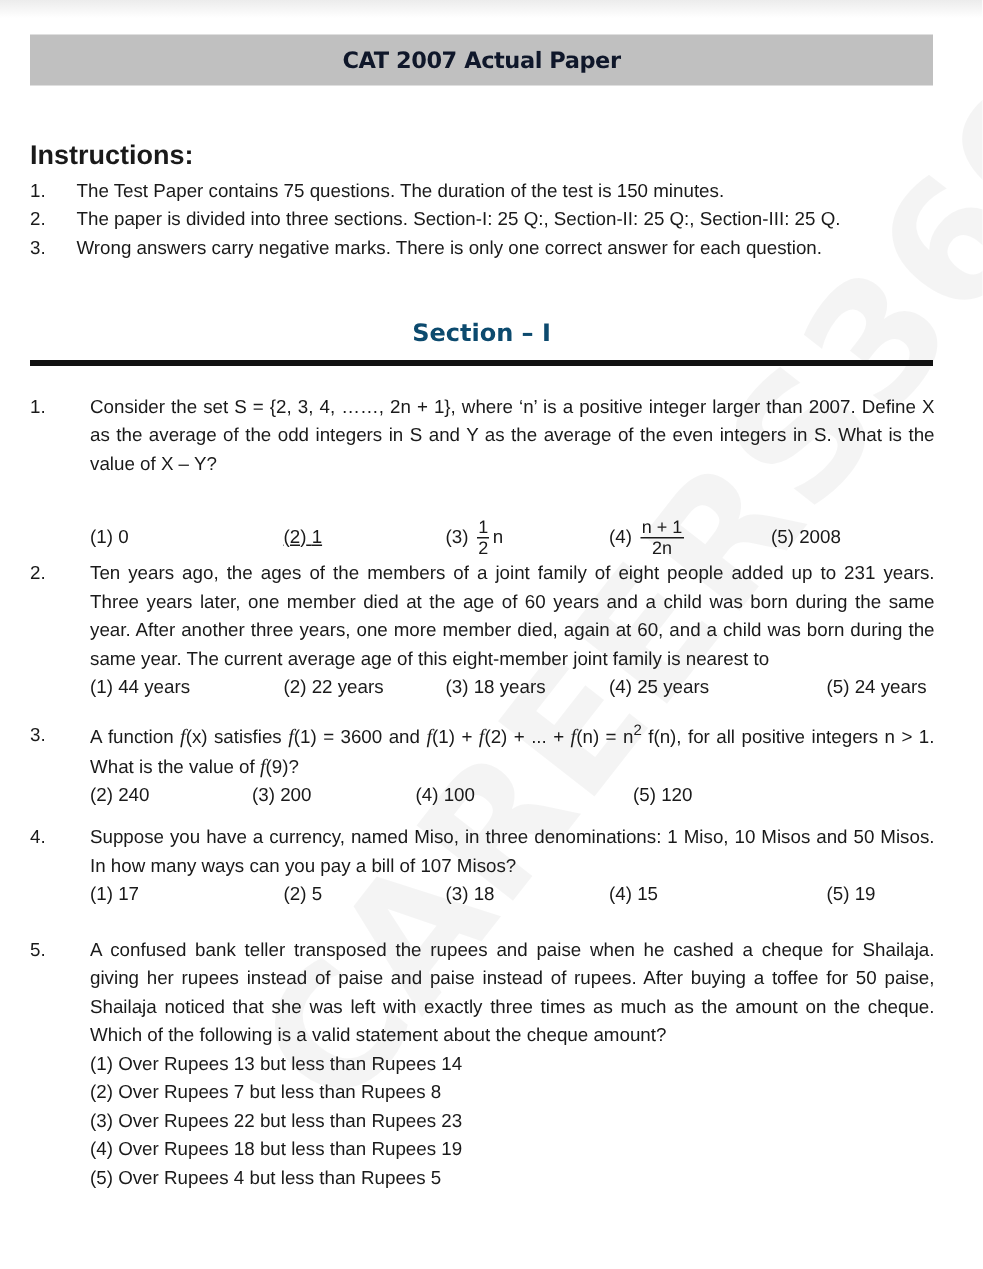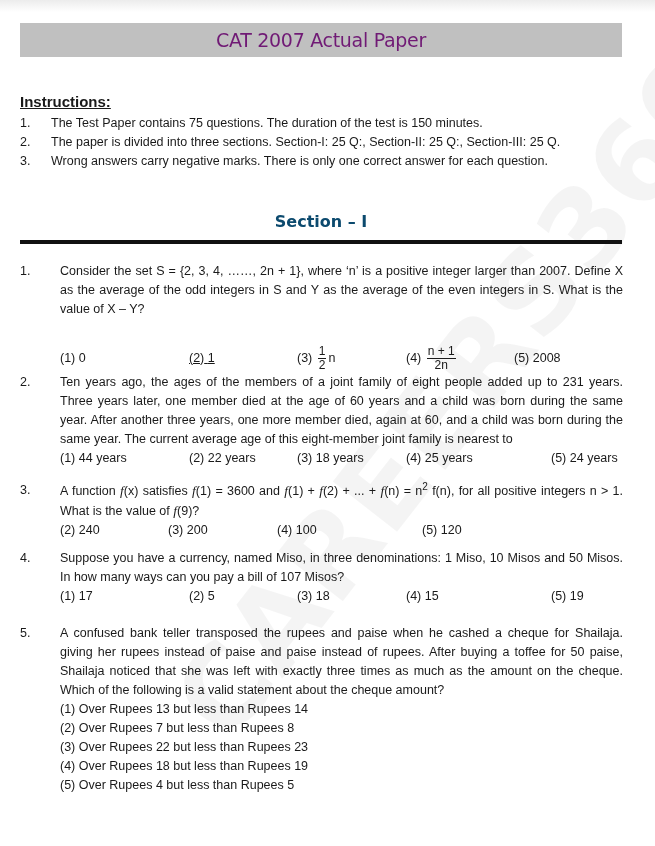--- a/index.html
+++ b/index.html
@@ -25,25 +25,25 @@
       pointer-events: none;
       z-index: 0;
     }
     .page { position: absolute; left: 0; top: 0; width: 655px; height: 846px; z-index: 1; }
     .title-bar {
       position: absolute; left: 20px; top: 23px; width: 602px; height: 34px;
       background: #c0c0c0;
       display: flex; align-items: center; justify-content: center;
     }
     .title-bar h1 {
-      margin: 0; font-family: "DejaVu Sans", sans-serif; font-weight: normal;
-      font-size: 19px; color: #701a75; letter-spacing: -0.3px;
+      margin: 0; font-family: "DejaVu Sans", sans-serif; font-weight: bold;
+      font-size: 15px; color: #0f172a; letter-spacing: -0.3px;
     }
     .instructions { position: absolute; left: 20px; top: 93px; width: 610px; }
-    .instructions .label { font-size: 15px; font-weight: bold; margin-bottom: 4px; text-decoration: underline; }
+    .instructions .label { font-size: 18px; font-weight: bold; margin-bottom: 4px; }
     .instr-item { display: flex; font-size: 12.5px; line-height: 19px; }
     .instr-item .num { width: 31px; flex: none; }
     .section-heading {
       position: absolute; left: 20px; top: 212px; width: 602px; text-align: center;
       font-family: "DejaVu Sans", sans-serif; font-weight: bold; font-size: 16px; color: #0c4a6e;
     }
     .section-rule { position: absolute; left: 20px; top: 240px; width: 602px; height: 4px; background: #111; }
     .question { position: absolute; left: 20px; width: 603px; font-size: 12.5px; }
     .q-row { display: flex; }
     .q-num { width: 40px; flex: none; line-height: 19px; }

